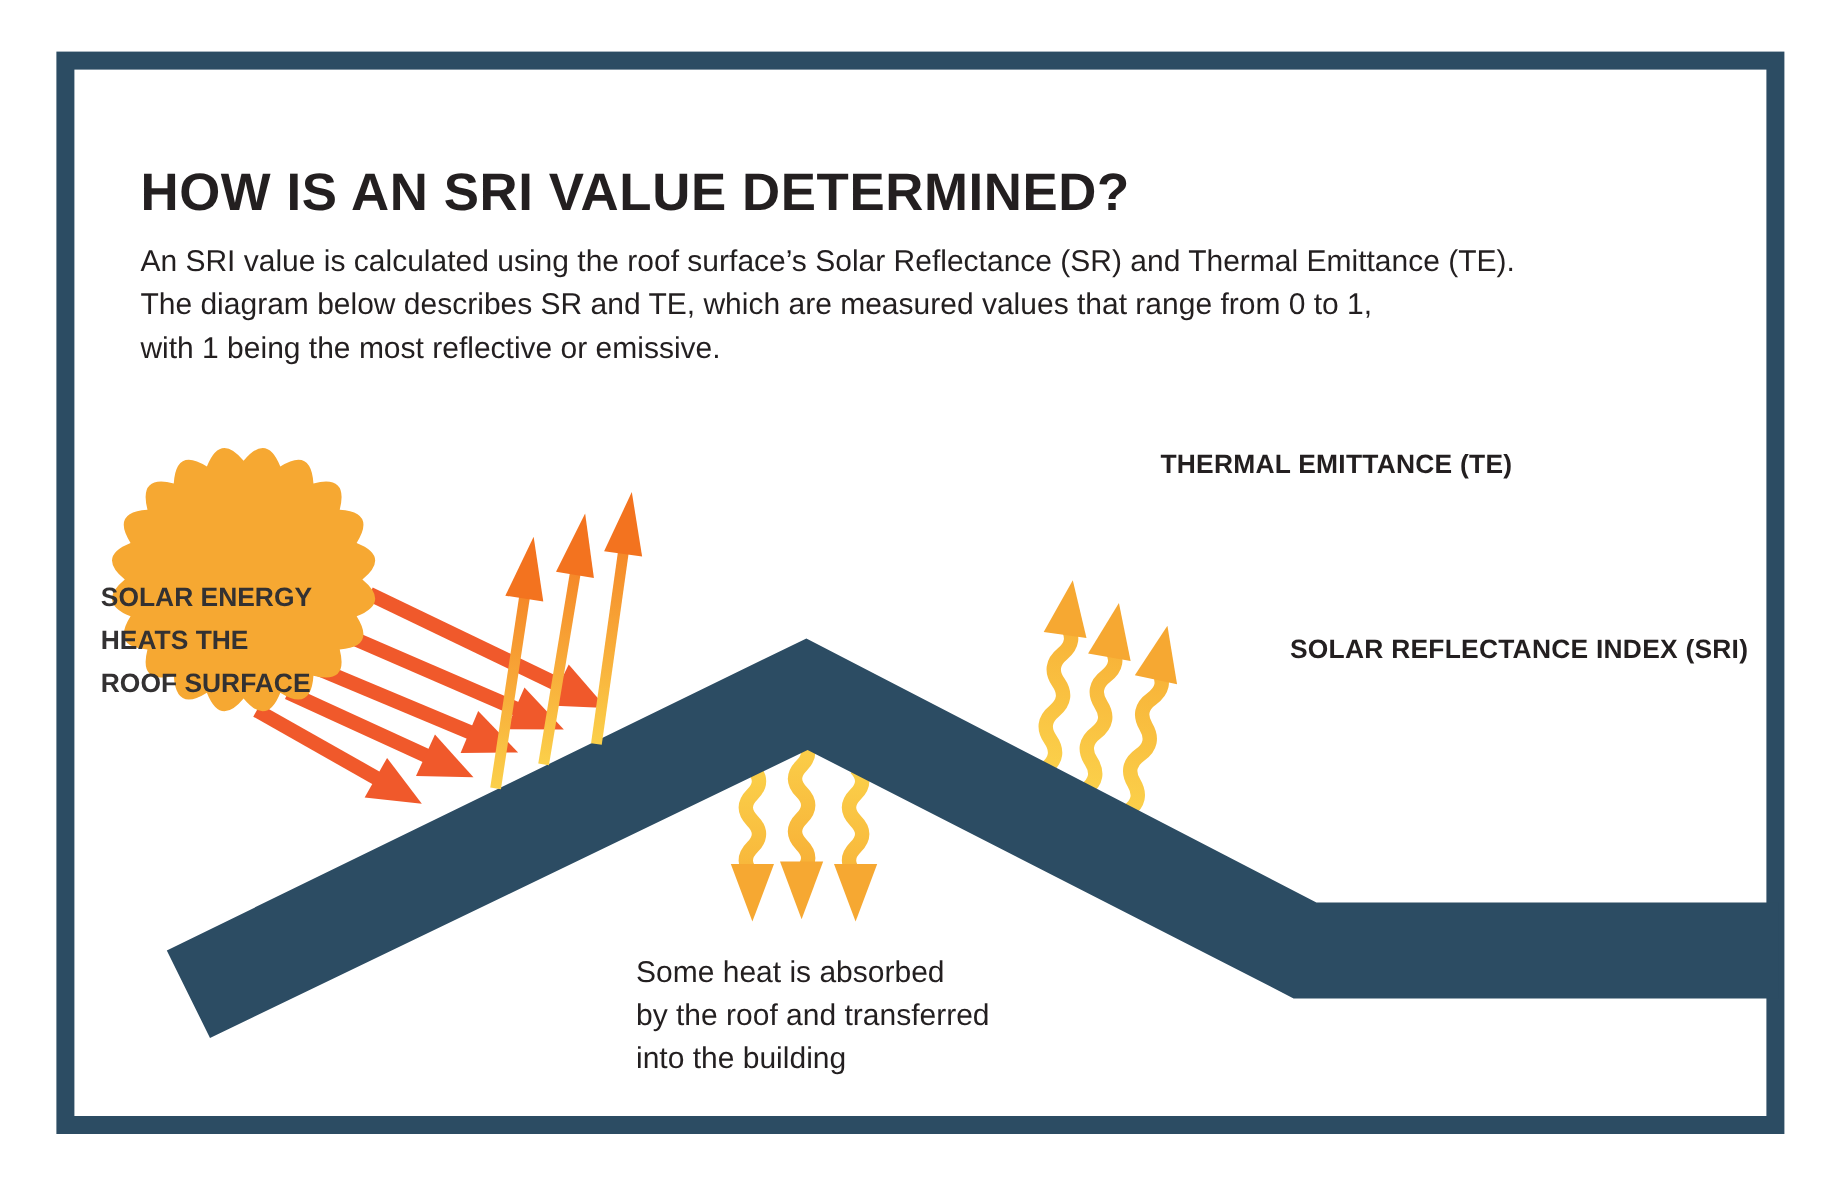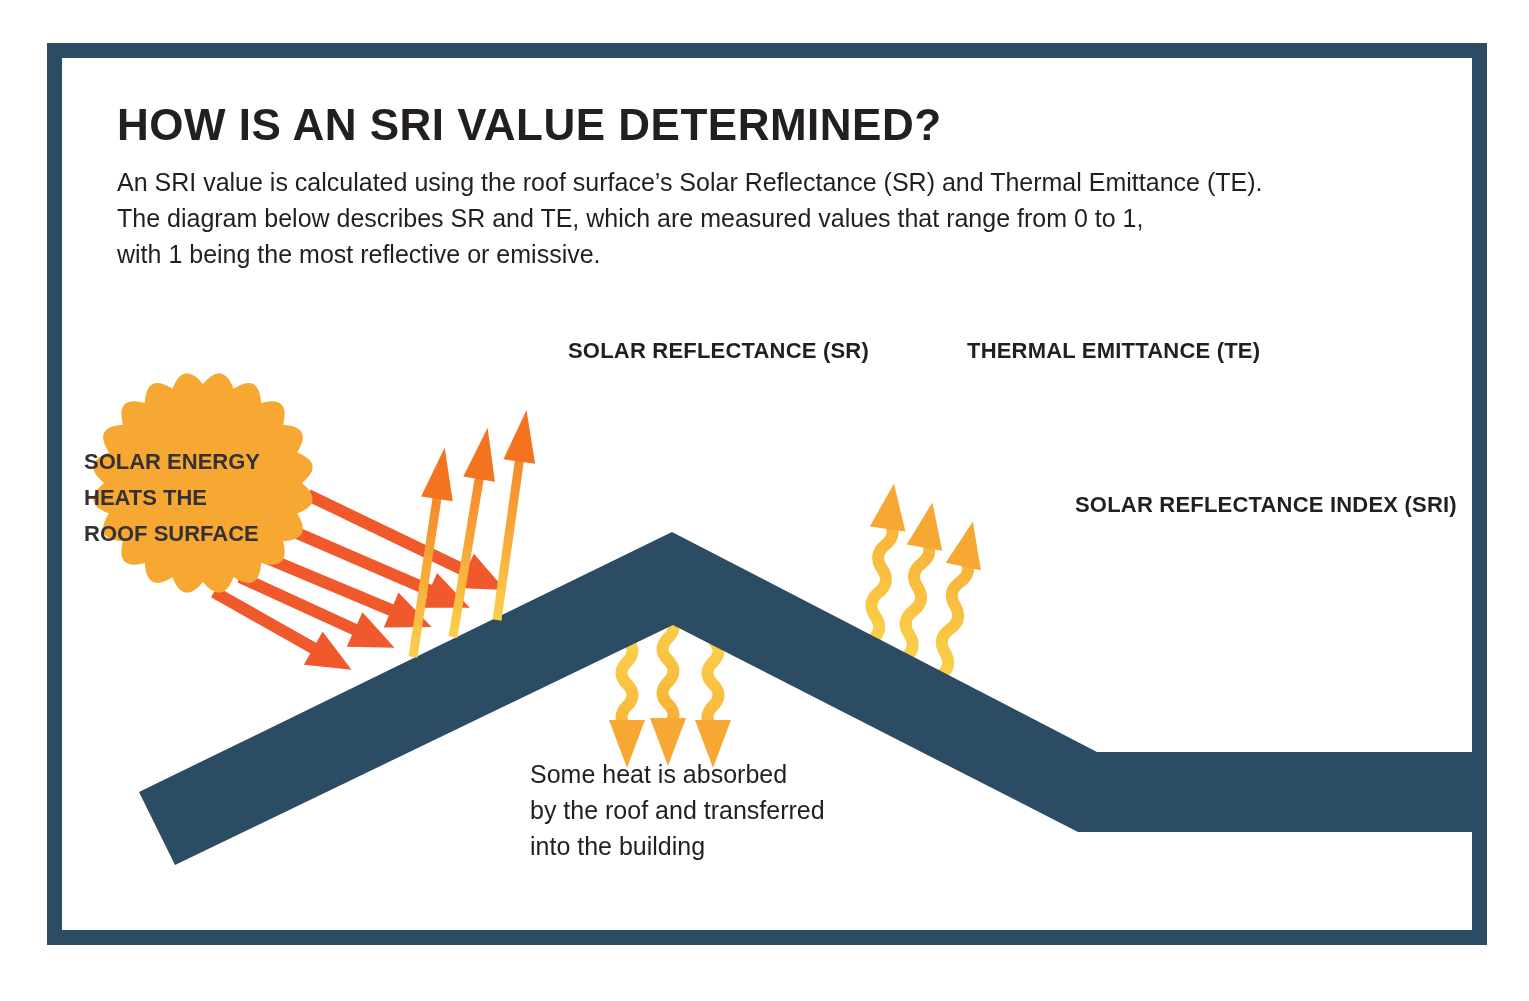--- a/index.html
+++ b/index.html
@@ -22,21 +22,21 @@
   .frame{
     position:absolute;left:47px;top:43px;width:1440px;height:902px;
     border:15px solid var(--navy);
     background:transparent;
     z-index:0;
   }
   svg.art{
     position:absolute;left:0;top:0;width:1529px;height:1001px;
     z-index:1;pointer-events:none;
   }
-  .txt{position:absolute;z-index:2;}
+  .txt{position:absolute;z-index:2;margin-top:36px;}
   #title{
     left:117px;top:100px;font-size:44px;font-weight:700;letter-spacing:.5px;
     white-space:nowrap;
   }
   #intro{
     left:117px;top:164px;font-size:25px;line-height:36px;white-space:pre-line;
   }
   #sun-label{
     left:84px;top:444px;width:240px;text-align:left;
     font-size:22px;font-weight:700;line-height:36px;
@@ -146,21 +146,20 @@
 <div class="txt" id="title">HOW IS AN SRI VALUE DETERMINED?</div>
 <div class="txt" id="intro">An SRI value is calculated using the roof surface’s Solar Reflectance (SR) and Thermal Emittance (TE).
 The diagram below describes SR and TE, which are measured values that range from 0 to 1,
 with 1 being the most reflective or emissive.</div>
 
 <div class="txt" id="sun-label">SOLAR ENERGY
 HEATS THE
 ROOF SURFACE</div>
 
 <div class="txt block" id="sr">
-  <div class="head">SOLAR REFLECTANCE (SR)</div>
 </div>
 
 <div class="txt block" id="te">
   <div class="head">THERMAL EMITTANCE (TE)</div>
 </div>
 
 <div class="txt block" id="sri">
   <div class="head">SOLAR REFLECTANCE INDEX (SRI)</div>
 </div>
 

